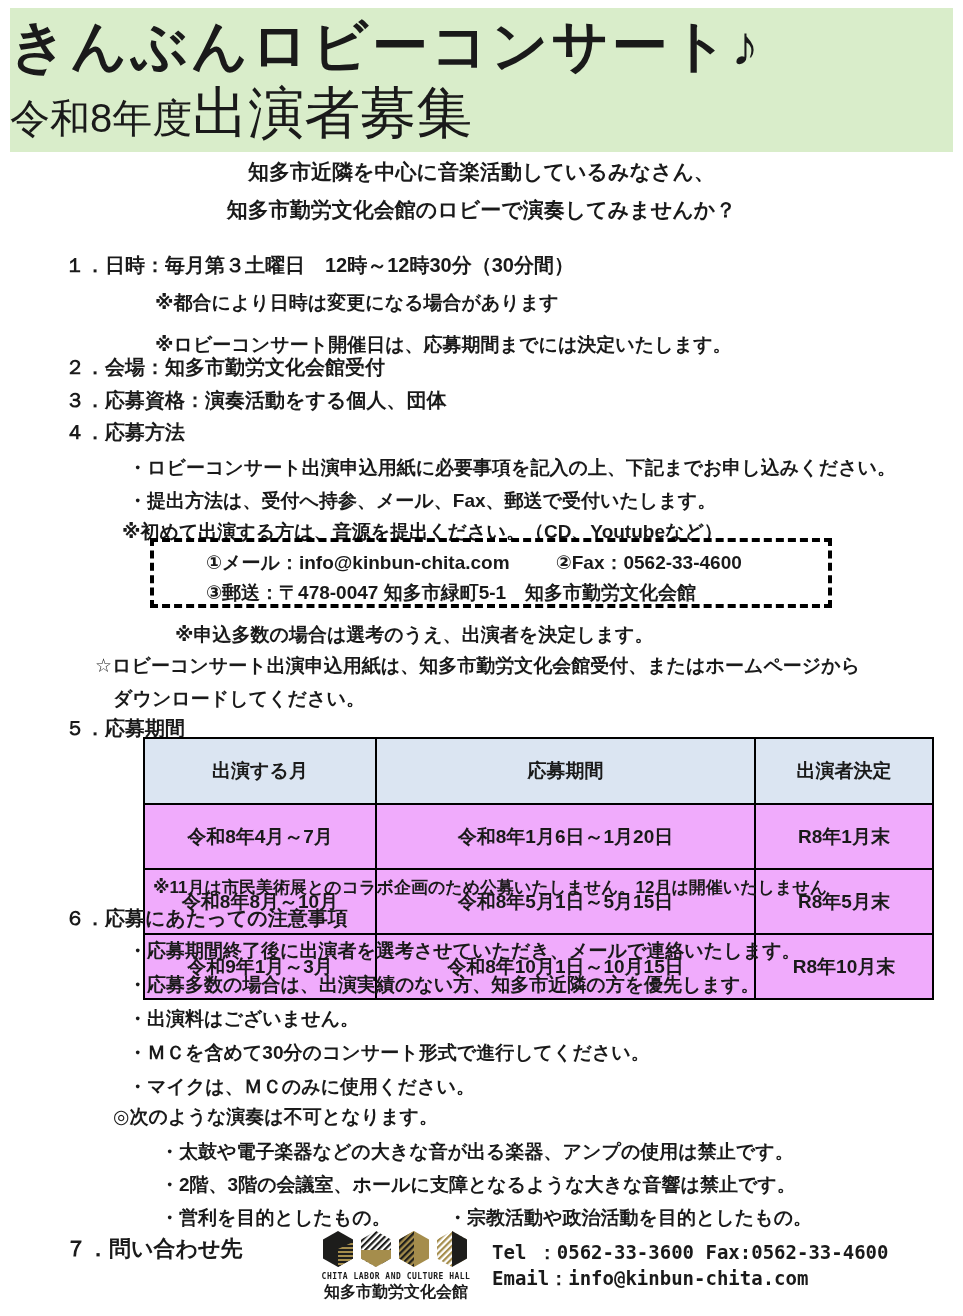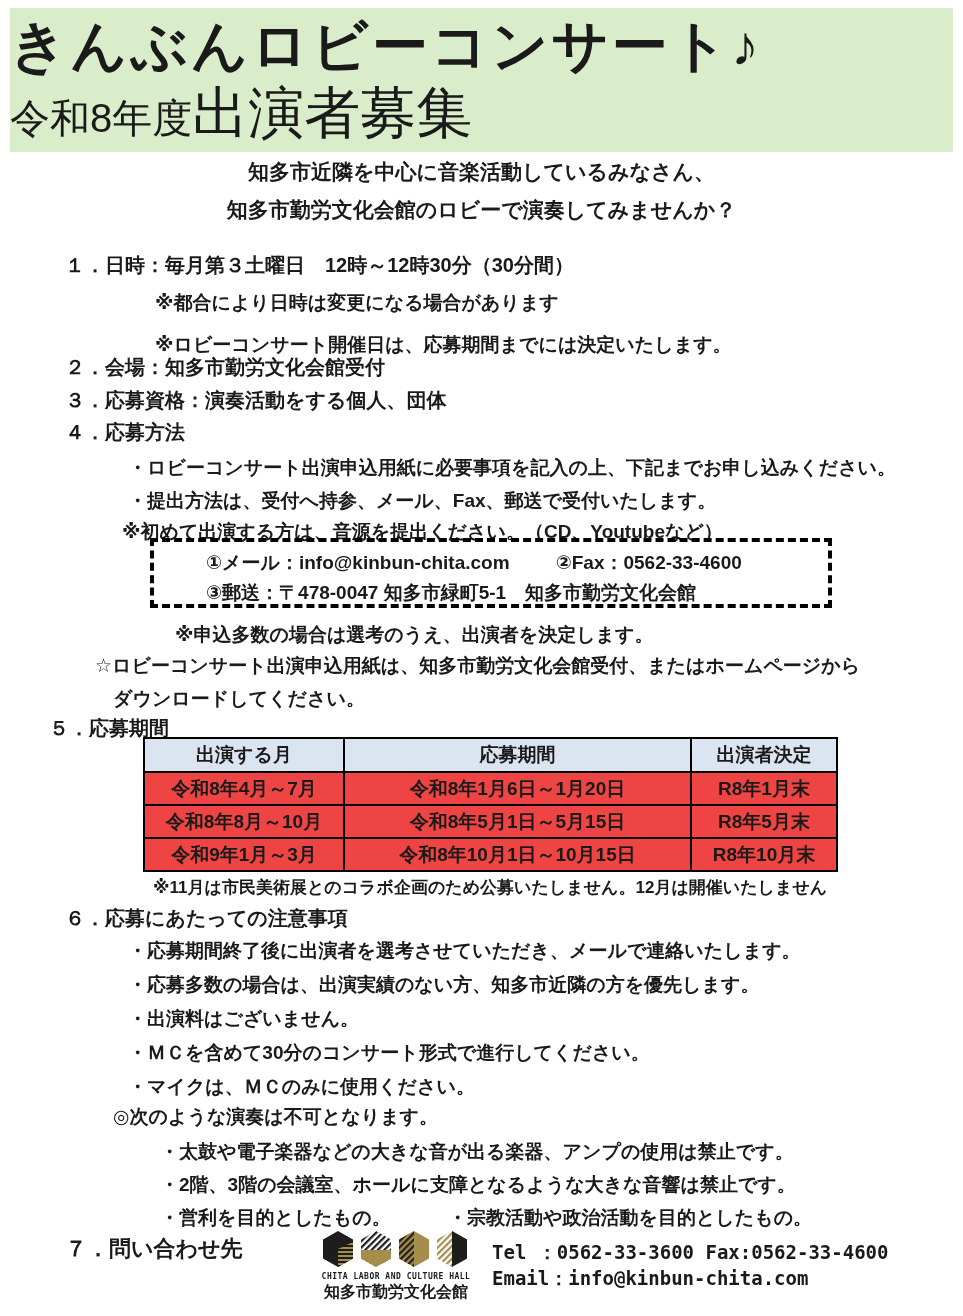--- a/index.html
+++ b/index.html
@@ -18,23 +18,23 @@
   .h{font-size:20px;font-weight:bold;}
   .b{font-size:19px;font-weight:bold;}
   .small{font-size:17px;font-weight:bold;}
   
   .dbox{position:absolute;left:150px;top:538px;width:674px;height:62px;border:4px dashed #000;}
   .dbox .row1{margin:8px 0 0 52px;font-size:19px;font-weight:bold;white-space:nowrap;}
   .dbox .row1 .right{margin-left:46px;}
   .dbox .row2{margin:4px 0 0 52px;font-size:19px;font-weight:bold;white-space:nowrap;}
   
   .ptable{position:absolute;left:143px;top:737px;border-collapse:collapse;table-layout:fixed;}
-  .ptable th,.ptable td{border:2px solid #000;text-align:center;font-weight:bold;font-size:19px;padding:0;}
+  .ptable th,.ptable td{border:2px solid #000;text-align:center;font-weight:bold;font-size:19px;padding:16px;}
   .ptable th{background:#dbe5f2;height:32px;}
-  .ptable td{height:31px;background:#ef4444;}
+  .ptable td{height:31px;background:#f0abfc;}
   
   .logo-en{position:absolute;left:320px;top:1272px;width:152px;text-align:center;
            font-family:"DejaVu Sans Mono",monospace;font-size:8px;letter-spacing:0.5px;font-weight:bold;}
   .logo-jp{position:absolute;left:318px;top:1282px;width:156px;text-align:center;font-size:16px;font-weight:bold;}
   .contact{font-family:"DejaVu Sans Mono","Liberation Mono",monospace;font-size:19px;font-weight:bold;text-align:right;}
 </style>
 </head>
 <body>
 
 <div id="page">
@@ -62,21 +62,21 @@
 
   <div class="dbox">
     <div class="row1"><span>①メール：info@kinbun-chita.com</span><span class="right">②Fax：0562-33-4600</span></div>
     <div class="row2">③郵送：〒478-0047 知多市緑町5-1　知多市勤労文化会館</div>
   </div>
 
   <div class="abs b" style="left:175px;top:622px;">※申込多数の場合は選考のうえ、出演者を決定します。</div>
   <div class="abs b" style="left:95px;top:653px;">☆ロビーコンサート出演申込用紙は、知多市勤労文化会館受付、またはホームページから</div>
   <div class="abs b" style="left:113px;top:686px;">ダウンロードしてください。</div>
 
-  <div class="abs h" style="left:49px;top:715px;"><span>５．</span><span>応募期間</span></div>
+  <div class="abs h" style="left:65px;top:715px;"><span>５．</span><span>応募期間</span></div>
 
   <table class="ptable">
     <thead>
       <tr>
         <th style="width:198px;">出演する月</th>
         <th style="width:345px;">応募期間</th>
         <th style="width:144px;">出演者決定</th>
       </tr>
     </thead>
     <tbody>

